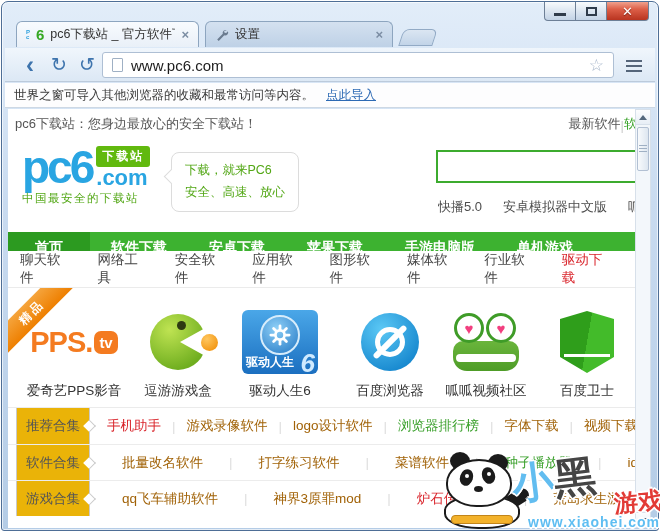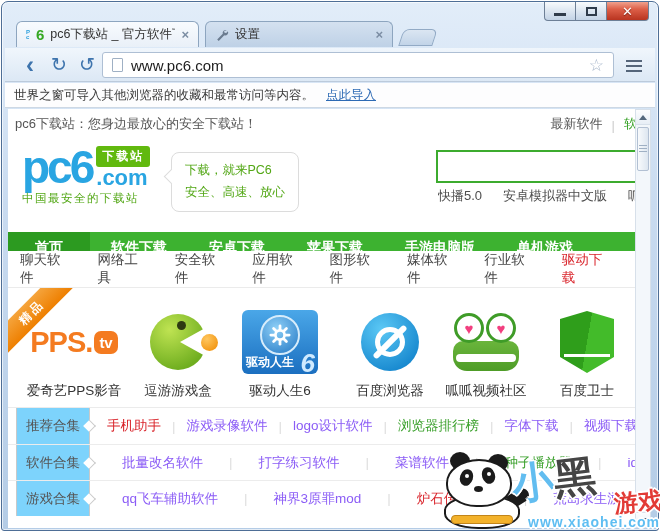--- a/index.html
+++ b/index.html
@@ -60,42 +60,42 @@
   .notifbar { position:absolute; top:81px; left:3px; right:3px; height:25px; background:#fdfdfe;
               border-bottom:1px solid #cdd8e4; display:flex; align-items:center; gap:12px;
               padding-left:9px; font-size:12.5px; color:#3a3a3a; }
   .notif-link { color:#2d6ab4; text-decoration:underline; }
 
   
   .page { position:absolute; top:107px; left:6px; width:631px; height:419px;
           background:#fff; overflow:hidden; }
   .topstrip { height:30px; display:flex; align-items:center; padding:0 2px 0 7px;
               font-size:13px; color:#555; }
-  .topstrip-right { margin-left:auto; display:flex; align-items:flex-end; gap:9px; white-space:nowrap; }
+  .topstrip-right { margin-left:auto; display:flex; align-items:flex-end; white-space:nowrap; }
   .partial-green { color:#3aa32a; width:13px; overflow:hidden; display:inline-block; }
   .strip-sep { color:#ccc; }
 
   .brandrow { position:relative; height:93px; }
   .logo { position:absolute; left:14px; top:7px; }
   .logo-line1 { display:flex; align-items:flex-start; }
   .logo-text { font-size:46px; font-weight:bold; color:#29a5e2; letter-spacing:-3px; line-height:42px; }
   .logo-right { display:flex; flex-direction:column; margin-left:4px; align-items:flex-start; }
   .logo-badge { background:#61b90e; color:#fff; font-size:12px; padding:2px 6px; border-radius:3px;
                 font-weight:bold; letter-spacing:2px; }
   .logo-com { font-size:22px; font-weight:bold; color:#29a5e2; line-height:22px; }
   .logo-tagline { font-size:11.5px; color:#53a716; letter-spacing:1.5px; margin-top:2px; }
   .bubble { position:absolute; left:163px; top:7px; border:1px solid #dcdcdc; border-radius:8px;
             padding:7px 13px; font-size:12.5px; color:#53a716; line-height:1.75; background:#fff;margin-top:6px; }
   .bubble::before { content:""; position:absolute; left:-6px; top:18px; width:10px; height:10px;
             background:#fff; border-left:1px solid #dcdcdc; border-bottom:1px solid #dcdcdc;
             transform:rotate(45deg); }
   .searchbox { position:absolute; left:428px; top:11px; width:230px; height:33px;
                border:2px solid #3cab2e; background:#fff; outline:none; padding:0 8px;
                font-size:14px; font-family:"Liberation Sans","DejaVu Sans",sans-serif; }
-  .hotlinks { position:absolute; left:430px; top:48px; display:flex; gap:21px; font-size:13px;
+  .hotlinks { position:absolute; left:430px; top:59px; display:flex; gap:21px; font-size:13px;
               color:#4d4d4d; white-space:nowrap; width:202px; overflow:hidden; }
 
   .mainnav { height:19px; background:#3db230; display:flex; color:#fff;
              font-weight:bold; font-size:14px; }
   .nav-item { padding:0 21px; line-height:31px; }
   .nav-item.active { background:#2c9a20; padding:0 27px; }
 
   .subnav { height:37px; display:flex; align-items:center; padding-left:12px; font-size:13.5px;
             color:#454545; border-bottom:1px solid #ebebeb; }
   .subnav .sn { margin-right:27px; }
@@ -155,26 +155,26 @@
   .shield { position:relative; width:54px; height:62px;
             background:linear-gradient(100deg,#2f9e1b 50%,#43bb2a 50%);
             clip-path:polygon(50% 0,100% 13%,100% 74%,50% 100%,0 74%,0 13%); }
   .shield-line { position:absolute; left:4px; right:4px; top:70%; height:3px; background:#fff; }
 
   .collections { }
   .crow { height:36px; display:flex; align-items:center; padding-left:8px; font-size:13.5px;
           white-space:nowrap; overflow:hidden; }
   .crow + .crow { border-top:1px solid #ececec;gap:15px; }
   .ctag { position:relative; border:1px solid #c9c9c9; border-radius:3px; padding:17px 9px;
-          color:#555; margin-right:17px; background:#7dd3fc; z-index:1; }
+          color:#555; margin-right:17px; background:#eab308; z-index:1; }
   .ctag::after { content:""; position:absolute; right:-5px; top:50%; width:8px; height:8px;
           transform:translateY(-50%) rotate(45deg); border-top:1px solid #c9c9c9;
           border-right:1px solid #c9c9c9; background:#fff; }
   .sep { color:#ddd; margin:0 11px; }
-  .c-dark { color:#8b5cf6; } .c-red { color:#d9232a; } .c-green { color:#39a02a; }
+  .c-dark { color:#a16207; } .c-red { color:#d9232a; } .c-green { color:#39a02a; }
 
   
   .scrollbar { position:absolute; top:107px; right:7px; width:16px; height:419px;
                background:#f3f7fb; border:1px solid #d7e0ea; }
   .sb-up { height:15px; display:flex; align-items:center; justify-content:center;
            background:linear-gradient(#fcfdfe,#e7eef6); border-bottom:1px solid #d7e0ea; }
   .sb-up i { width:0; height:0; border-left:4px solid transparent; border-right:4px solid transparent;
              border-bottom:5px solid #55687d; }
   .sb-thumb { position:absolute; top:17px; left:1px; right:1px; height:44px;
               background:linear-gradient(90deg,#f8fafc,#dde6f0); border:1px solid #b2c0d3;

